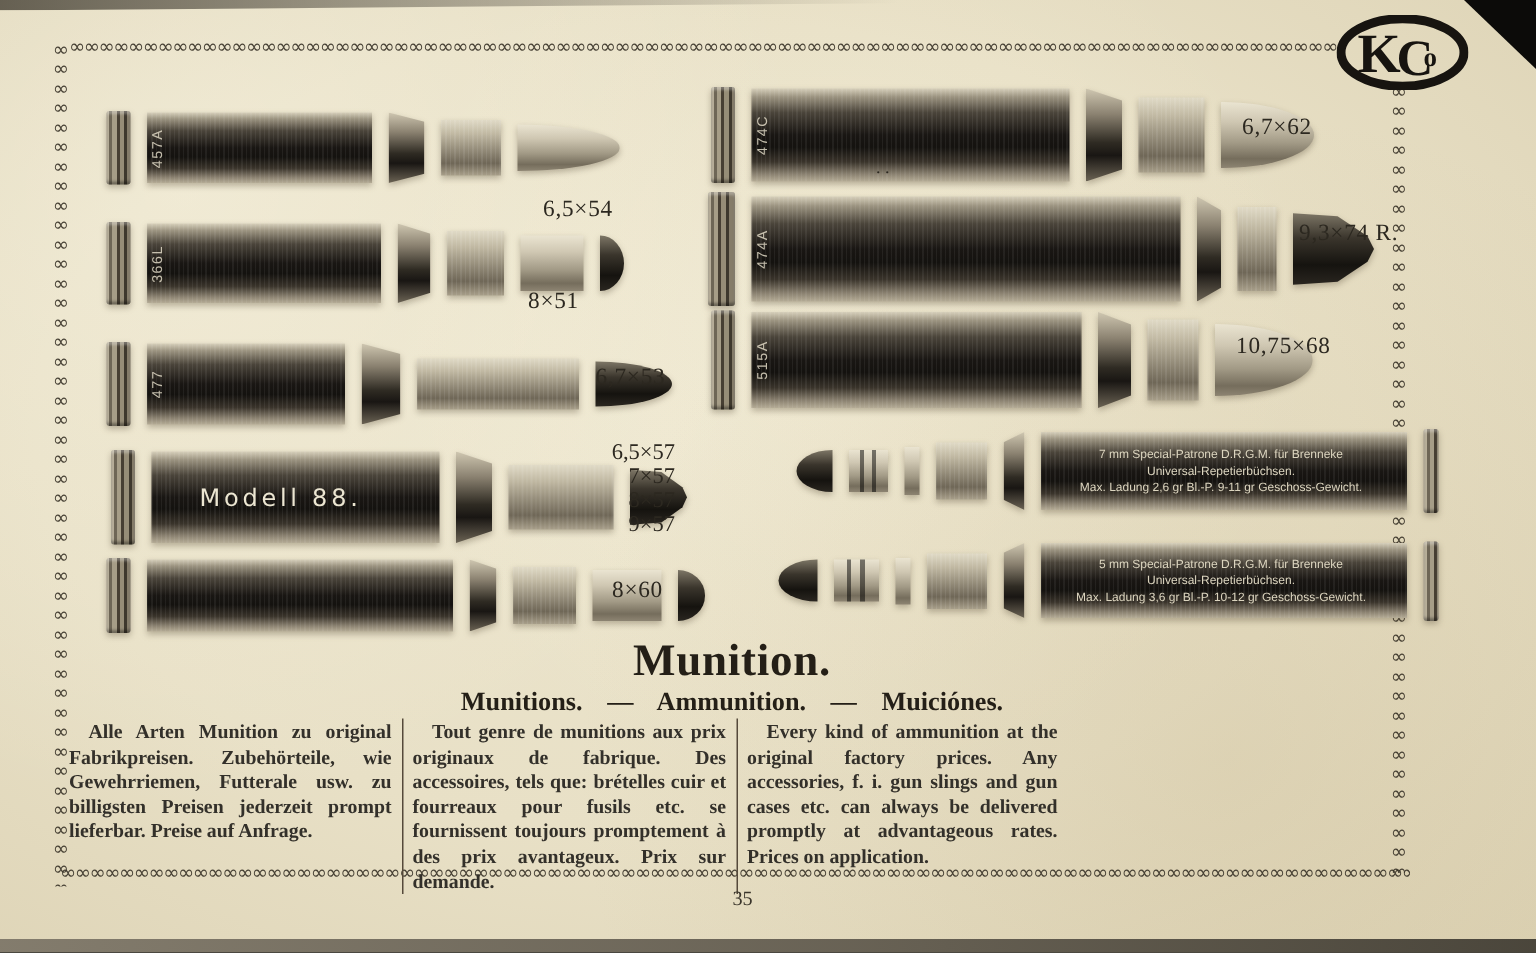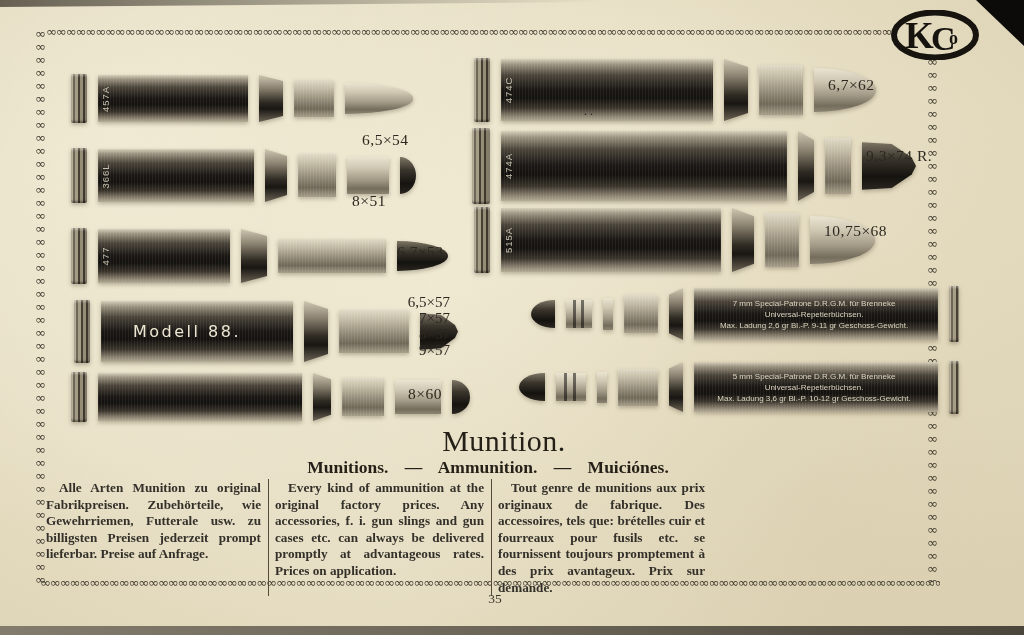--- a/index.html
+++ b/index.html
@@ -61,22 +61,22 @@
   .modell { position:absolute; left:32px; top:50%; transform:translateY(-52%);
     font-family:"DejaVu Sans",sans-serif; font-size:16px; letter-spacing:2.5px; color:#ece6d2; white-space:nowrap; }
   .spec-lines { position:absolute; left:0; right:4px; top:50%; transform:translateY(-50%);
     text-align:center; font-family:"Liberation Sans",sans-serif; font-size:8px; line-height:11px;
     color:#dcd5bf; white-space:nowrap; }
   
   .cal { position:absolute; font-size:15.5px; letter-spacing:.5px; color:#2c2820; white-space:nowrap; }
   .cal-multi { position:absolute; text-align:right; font-size:15px; line-height:16px; color:#2c2820; }
   .artifact { position:absolute; left:584px; top:104px; font-size:12px; letter-spacing:3px; color:#2b271f; }
   
-  .title { position:absolute; left:54px; top:424px; width:900px; text-align:center;
-    font-size:30px; font-weight:400; letter-spacing:.5px; color:#241f17; }
+  .title { position:absolute; left:38px; top:424px; width:900px; text-align:center;
+    font-size:30px; font-weight:700; letter-spacing:.5px; color:#241f17; }
   .subtitle { position:absolute; left:38px; top:457px; width:900px; text-align:center;
     font-size:17.5px; font-weight:700; word-spacing:12px; color:#241f17; }
   .cols { position:absolute; left:40px; top:479px; width:896px; height:96px;
     display:grid; grid-template-columns:228px 223px 221px 224px; }
   .col { box-sizing:border-box; padding:1px 7px 0 6px; font-size:13.2px; font-weight:700;
     line-height:16.6px; text-align:justify; text-indent:13px; color:#33302a; }
   .col + .col { border-left:1px solid #55493a; }
   .pagenum { position:absolute; left:0; top:591px; width:990px; text-align:center; font-size:13.5px; color:#3a352b; }
 </style>
 </head>
@@ -224,18 +224,18 @@
       </div>
     </div>
     <div class="head" style="width:10px;height:106%;"></div>
   </div>
 
   <div class="title">Munition.</div>
   <div class="subtitle">Munitions. — Ammunition. — Muiciónes.</div>
 
   <div class="cols">
     <div class="col">Alle Arten Munition zu original Fabrikpreisen. Zubehörteile, wie Gewehrriemen, Futterale usw. zu billigsten Preisen jederzeit prompt lieferbar. Preise auf Anfrage.</div>
+    <div class="col">Tout genre de munitions aux prix originaux de fabrique. Des accessoires, tels que: brételles cuir et fourreaux pour fusils etc. se fournissent toujours promptement à des prix avantageux. Prix sur demande.</div>
     <div class="col">Every kind of ammunition at the original factory prices. Any accessories, f. i. gun slings and gun cases etc. can always be delivered promptly at advantageous rates. Prices on application.</div>
-    <div class="col">Tout genre de munitions aux prix originaux de fabrique. Des accessoires, tels que: brételles cuir et fourreaux pour fusils etc. se fournissent toujours promptement à des prix avantageux. Prix sur demande.</div>
   </div>
 
   <div class="pagenum">35</div>
 </div>
 
 </body></html>

